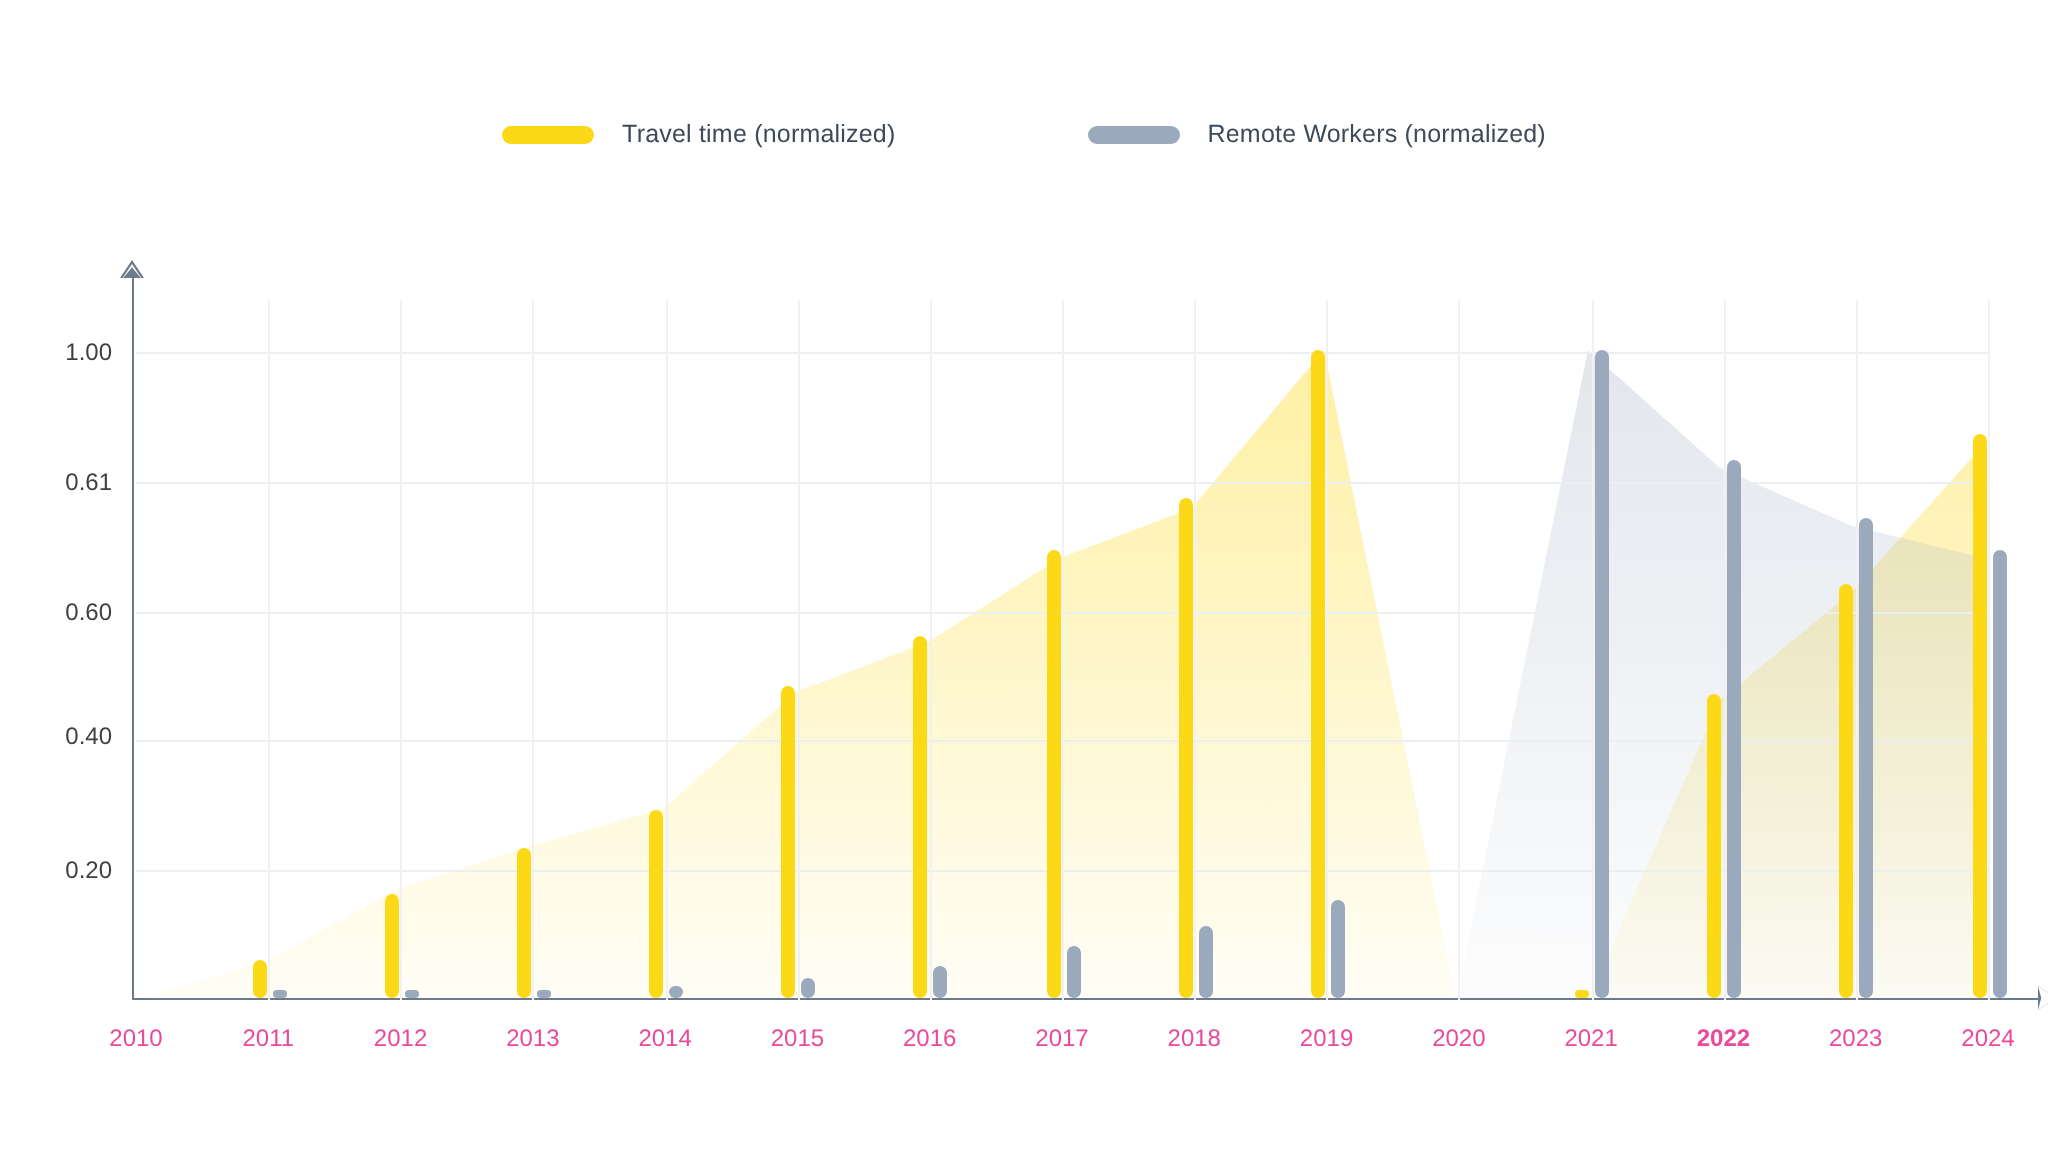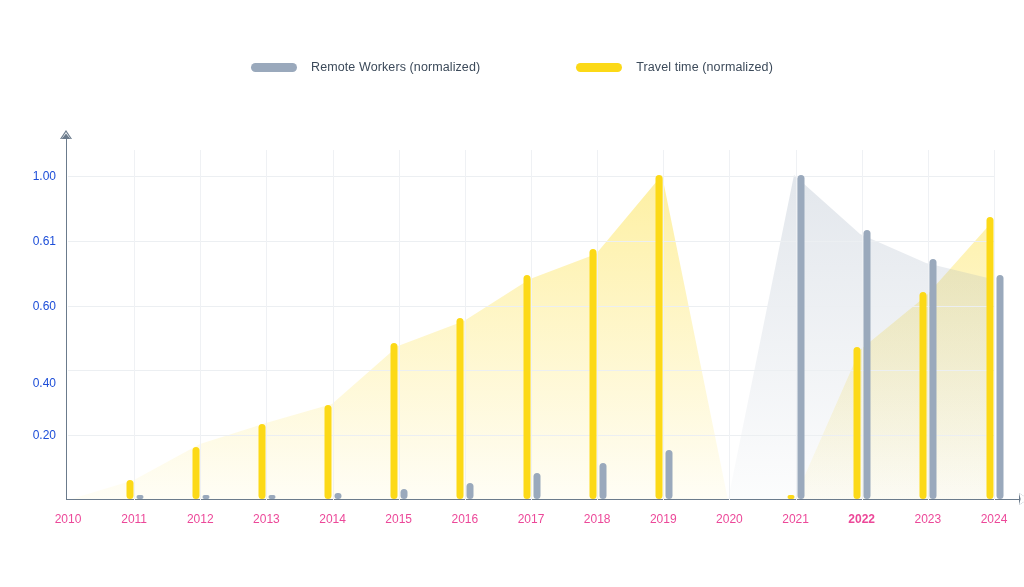--- a/index.html
+++ b/index.html
@@ -93,21 +93,21 @@
     width:9px;height:12px;
     background:#ffffff;
     clip-path:polygon(0% 0%, 100% 50%, 0% 100%, 18% 50%);
   }
 
   .ytick{
     position:absolute;
     right:calc(100% + 12px);
     transform:translateY(-50%);
     font-size:12px;
-    color:#1d4ed8;
+    color:#404040;
     white-space:nowrap;
   }
   .xtick{
     position:absolute;
     top:calc(100% + 12px);
     transform:translateX(-50%);
     font-size:12px;
     color:#ec4899;
     white-space:nowrap;
   }
@@ -135,26 +135,26 @@
     transform:translateX(-50%);
   }
 </style>
 </head>
 <body>
 
 <div id="chart-root">
 
   <div class="legend">
     <div class="legend-item">
+      <span class="legend-swatch" style="background: rgb(252, 217, 23);"></span>
+      <span class="legend-label">Travel time (normalized)</span>
+    </div>
+    <div class="legend-item">
       <span class="legend-swatch" style="background: rgb(154, 169, 188);"></span>
       <span class="legend-label">Remote Workers (normalized)</span>
-    </div>
-    <div class="legend-item">
-      <span class="legend-swatch" style="background: rgb(252, 217, 23);"></span>
-      <span class="legend-label">Travel time (normalized)</span>
     </div>
   </div>
 
   <div class="plot">
     <div class="plot-inner">
 
       <svg class="area-layer" viewBox="0 0 926 350" preserveAspectRatio="none" aria-hidden="true">
         <defs>
           <linearGradient id="gradTravel" x1="0" y1="0" x2="0" y2="1">
             <stop offset="0%" stop-color="#fcd917" stop-opacity="0.40"></stop>
@@ -192,21 +192,21 @@
           <div class="gridline-v" style="left: 529.143px;"></div>
           <div class="gridline-v" style="left: 595.286px;"></div>
           <div class="gridline-v" style="left: 661.429px;"></div>
           <div class="gridline-v" style="left: 727.571px;"></div>
           <div class="gridline-v" style="left: 793.714px;"></div>
           <div class="gridline-v" style="left: 859.857px;"></div>
           <div class="gridline-v" style="left: 926px;"></div>
         </div>
       <div id="yticks">
           <div class="ytick" style="top: 285.185px;">0.20</div>
-          <div class="ytick" style="top: 233px; padding-left: 16px;">0.40</div>
+          <div class="ytick" style="top: 218px; padding-left: 16px;">0.40</div>
           <div class="ytick" style="top: 155.556px; text-align: center;">0.60</div>
           <div class="ytick" style="top: 90.7407px;">0.61</div>
           <div class="ytick" style="top: 25.9259px;">1.00</div>
         </div>
       <div id="xticks">
           <div class="xtick" style="left: 0px;">2010</div>
           <div class="xtick" style="left: 66.1429px;">2011</div>
           <div class="xtick" style="left: 132.286px;">2012</div>
           <div class="xtick" style="left: 198.429px;">2013</div>
           <div class="xtick" style="left: 264.571px;">2014</div>

